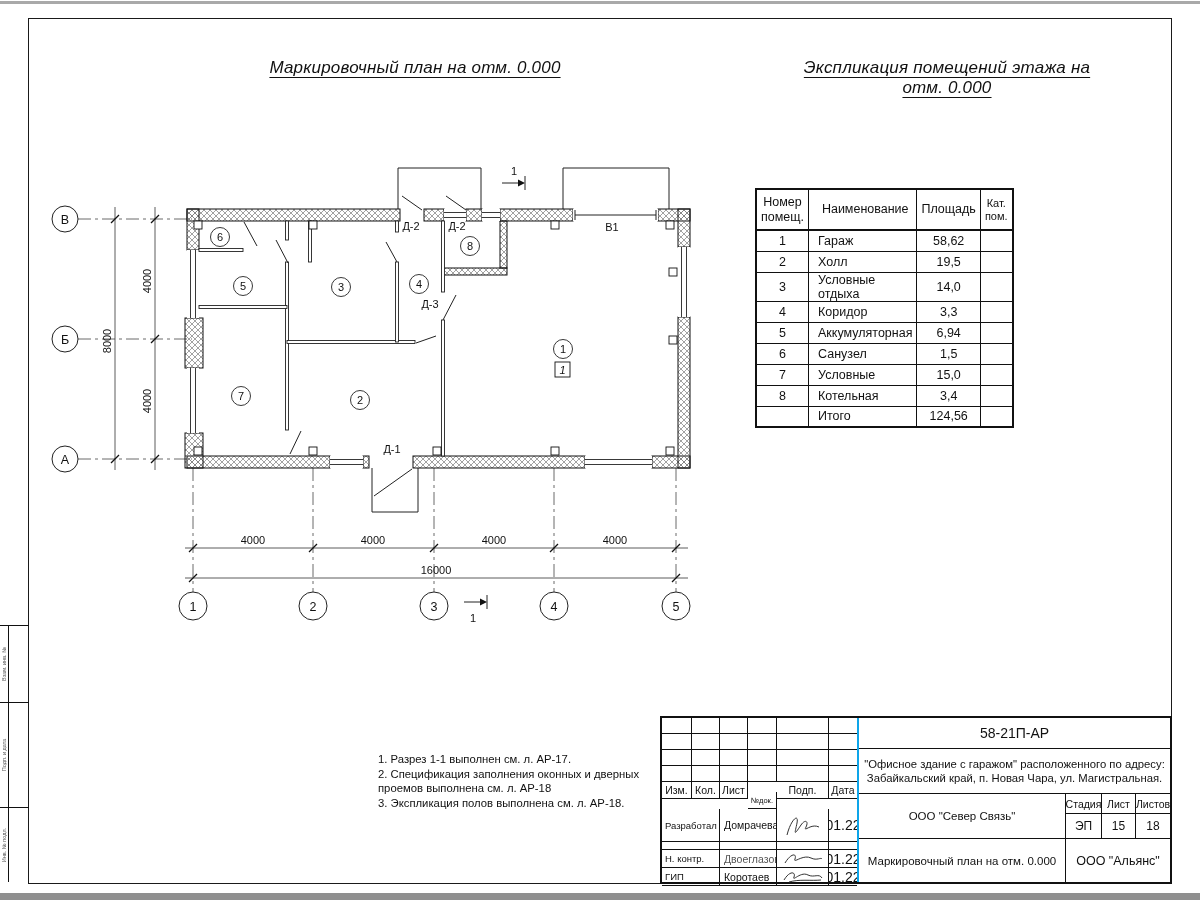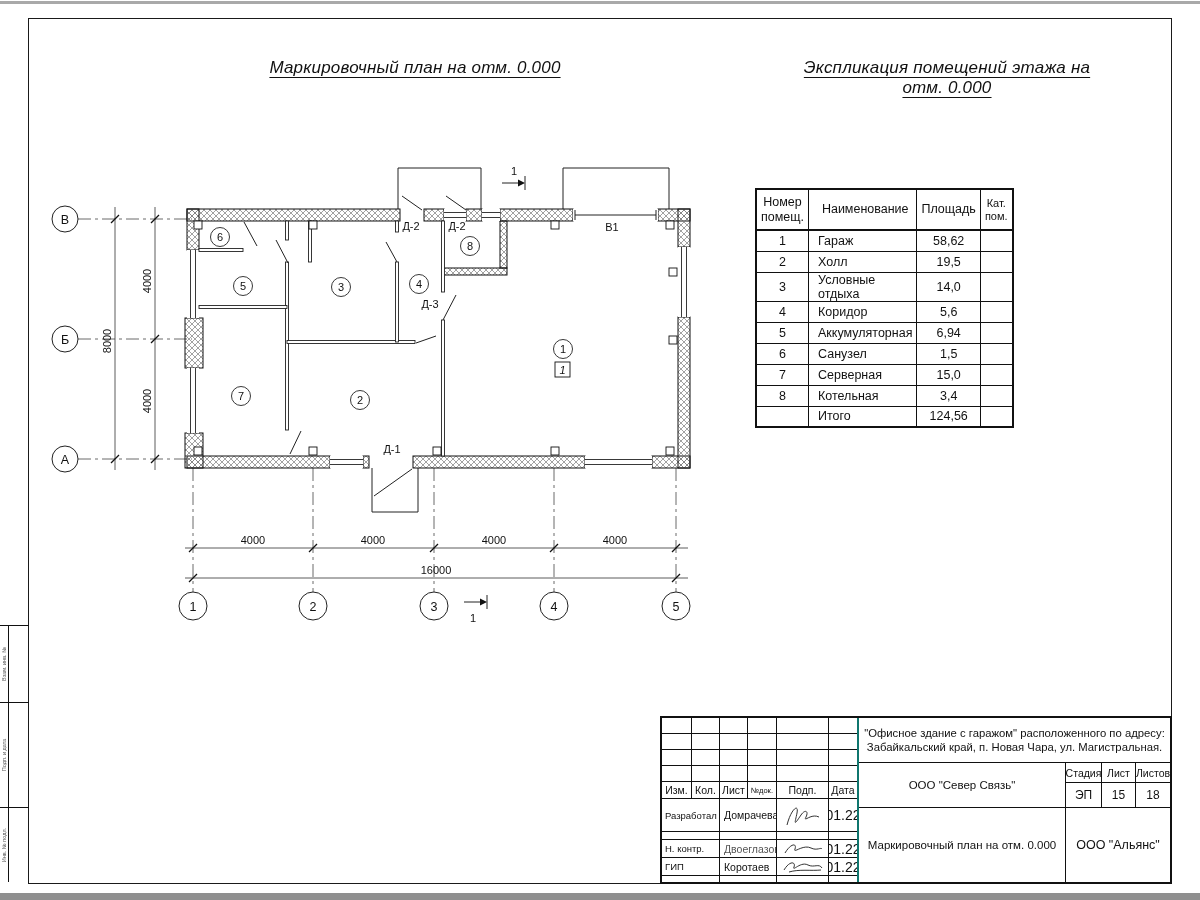--- a/index.html
+++ b/index.html
@@ -44,28 +44,28 @@
 
   
   #side-strip{left:0;top:625px;width:28.5px;height:259px;border-top:1.3px solid #111;box-sizing:border-box;}
   .strip-cell{border-bottom:1.3px solid #111;display:flex;box-sizing:border-box;}
   .strip-rot{width:8px;border-right:1.1px solid #111;display:flex;align-items:center;justify-content:center;overflow:hidden;}
   .strip-rot span{transform:rotate(-90deg);font-size:5.5px;color:#555;white-space:nowrap;}
 
   
   #tb{left:660px;top:716px;width:512px;height:168px;border:2px solid #111;box-sizing:border-box;display:flex;background:#fff;}
   #tb *{box-sizing:border-box;}
-  .tb-left{width:199px;border-right:2px solid #0f766e;display:flex;flex-direction:column;}
+  .tb-left{width:199px;border-right:2px solid #0ea5e9;display:flex;flex-direction:column;}
   .tb-row{display:flex;}
   .tb-cell{border-right:1.2px solid #111;border-bottom:1.2px solid #111;display:flex;align-items:center;justify-content:center;overflow:hidden;}
   .tb-cell:last-child{border-right:none;}
   .w-izm{width:30px}.w-kol{width:28px}.w-list{width:28px}.w-dok{width:29px}.w-podp{width:52px}.w-data{width:28px;}
   .h-empty{height:16px}.h-head{height:17px}
   .head-lab{font-size:10.5px;}
-  .head-lab-small{font-size:7.5px;}
+  .head-lab-small{font-size:7.5px;margin-top:10px;}
   .staff-role{width:58px;justify-content:flex-start;padding-left:3px;font-size:9.5px;}
   .staff-name{width:57px;justify-content:flex-start;padding-left:4px;font-size:10.5px;}
   .staff-sig{width:52px;}
   .staff-date{width:28px;font-size:14px;}
   .tb-right{flex:1;display:flex;flex-direction:column;}
   .tbr-doc{height:31px;border-bottom:1.4px solid #111;display:flex;align-items:center;justify-content:center;font-size:14px;}
   .tbr-proj{height:45px;border-bottom:1.4px solid #111;display:flex;flex-direction:column;align-items:center;justify-content:center;
     font-size:11.3px;line-height:1.25;text-align:center;}
   .tbr-mid{height:45px;border-bottom:1.4px solid #111;display:flex;}
   .tbr-org{width:207px;border-right:1.4px solid #111;display:flex;align-items:center;justify-content:center;font-size:11.5px;}
@@ -342,57 +342,63 @@
       </tr>
       <tr>
         <td class="c-num">3</td>
         <td class="c-name">Условные отдыха</td>
         <td class="c-area">14,0</td>
         <td class="c-cat"></td>
       </tr>
       <tr>
         <td class="c-num">4</td>
         <td class="c-name">Коридор</td>
-        <td class="c-area">5,6</td>
+        <td class="c-area">3,3</td>
         <td class="c-cat"></td>
       </tr>
       <tr>
         <td class="c-num">5</td>
         <td class="c-name">Аккумуляторная</td>
         <td class="c-area">6,94</td>
         <td class="c-cat"></td>
       </tr>
       <tr>
         <td class="c-num">6</td>
         <td class="c-name">Санузел</td>
         <td class="c-area">1,5</td>
         <td class="c-cat"></td>
       </tr>
       <tr>
         <td class="c-num">7</td>
-        <td class="c-name">Серверная</td>
+        <td class="c-name">Условные</td>
         <td class="c-area">15,0</td>
         <td class="c-cat"></td>
       </tr>
       <tr>
         <td class="c-num">8</td>
         <td class="c-name">Котельная</td>
         <td class="c-area">3,4</td>
         <td class="c-cat"></td>
       </tr>
       <tr>
         <td class="c-num"></td>
         <td class="c-name total-label">Итого</td>
         <td class="c-area">124,56</td>
         <td class="c-cat"></td>
       </tr>
     </tbody>
   </table>
 
 
+  <div id="notes" class="abs">
+    <div>1. Разрез 1-1 выполнен см. л. АР-17.</div>
+    <div>2. Спецификация заполнения оконных и дверных</div>
+    <div>проемов выполнена см. л. АР-18</div>
+    <div>3. Экспликация полов выполнена см. л. АР-18.</div>
+  </div>
 
   <div id="side-strip" class="abs">
     <div class="strip-cell" style="height:77px">
       <div class="strip-rot">
           <span>Взам. инв. №</span>
         </div>
     </div>
     <div class="strip-cell" style="height:105px">
       <div class="strip-rot">
           <span>Подп. и дата</span>
@@ -484,20 +490,21 @@
         <div class="tb-cell staff-date" style="height:18px">01.22</div>
       </div>
       <div class="tb-row" style="flex:1">
         <div class="tb-cell staff-role" style="height:auto;border-bottom:none"></div>
         <div class="tb-cell staff-name" style="height:auto;border-bottom:none"></div>
         <div class="tb-cell staff-sig" style="height:auto;border-bottom:none"></div>
         <div class="tb-cell staff-date" style="height:auto;border-bottom:none"></div>
       </div>
     </div>
     <div class="tb-right">
+      <div class="tbr-doc">58-21П-АР</div>
       <div class="tbr-proj">
         <div>"Офисное здание с гаражом" расположенного по адресу:</div>
         <div>Забайкальский край, п. Новая Чара, ул. Магистральная.</div>
       </div>
       <div class="tbr-mid">
         <div class="tbr-org">ООО "Север Связь"</div>
         <div class="tbr-slc">
           <div class="slc-head">
             <div class="slc-cell slc-c1">Стадия</div>
             <div class="slc-cell slc-c2">Лист</div>

